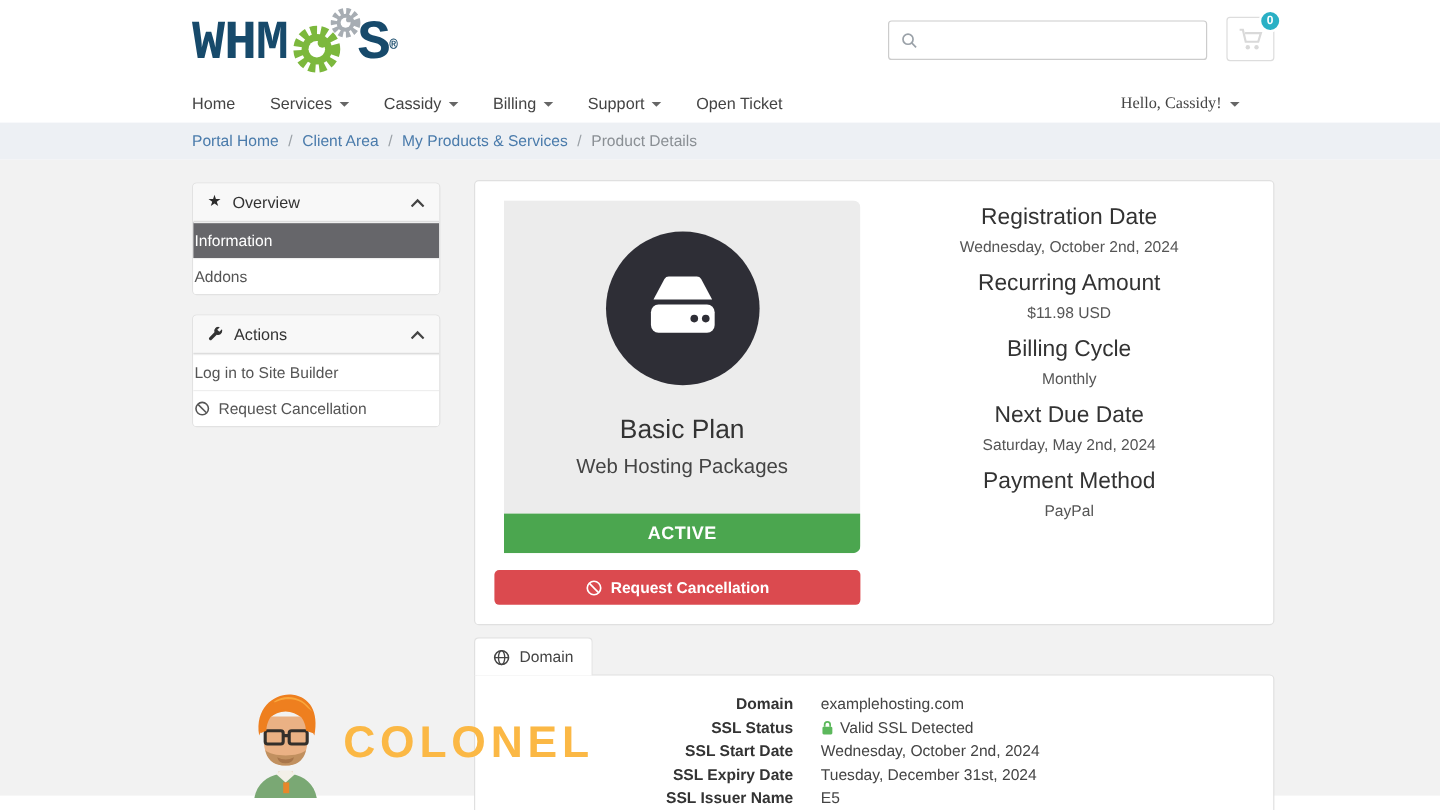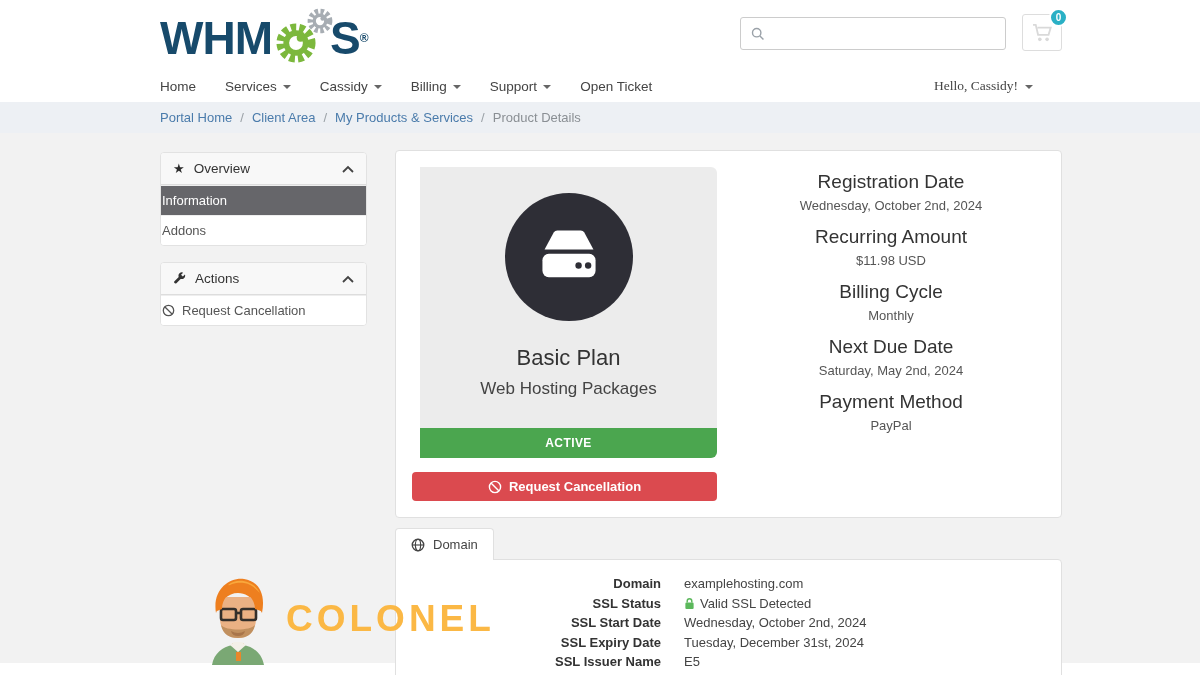--- a/index.html
+++ b/index.html
@@ -3,22 +3,22 @@
 <meta charset="utf-8">
 <style>
   * { margin:0; padding:0; box-sizing:border-box; }
   html,body { width:1200px; height:675px; overflow:hidden; background:#fff;
     font-family:"Liberation Sans", sans-serif; }
 
   
   .header { height:102px; background:#fff; position:relative; }
   .header-inner { width:902px; margin-left:160px; height:102px; position:relative; }
 
-  .logo { position:absolute; left:0; top:4px; display:flex; align-items:flex-end;
-    color:#174a6b; font-weight:bold; font-size:46px; letter-spacing:-1px; line-height:60px; }
+  .logo { position:absolute; left:0; top:4px; display:flex; align-items:center;
+    color:#174a6b; font-weight:bold; font-size:46px; letter-spacing:-1px; line-height:60px;font-family:Liberation Mono, monospace; }
   .gearwrap { position:relative; width:56px; height:60px; margin:0 1px; }
   .gear-big { position:absolute; left:0; bottom:2px; }
   .gear-small { position:absolute; right:-6px; top:-2px; }
   .logo-reg { font-size:12px; font-weight:bold; color:#174a6b; margin-top:4px; }
 
   .searchbox { position:absolute; left:580px; top:17px; width:266px; height:33px;
     border:1px solid #ccc; border-radius:3px; background:#fff;
     display:flex; align-items:center; padding:0 10px; gap:9px; }
   .searchbox input { border:none; outline:none; flex:1; font-size:13.5px; color:#444;
     font-family:"Liberation Sans", sans-serif; background:transparent; }
@@ -65,21 +65,21 @@
   .product-panel { padding:16px; display:flex; }
 
   .tile-col { width:305px; flex:none; }
   .tile { border-radius:6px; overflow:hidden;padding-left:8px; }
   .tile-top { background:#ececec; text-align:center; padding-top:26px; }
   .icon-circle { width:128px; height:128px; border-radius:50%; background:#2e2e36;
     margin:0 auto 24px; display:flex; align-items:center; justify-content:center; }
   .prod-name { font-size:22px; color:#333; margin-bottom:8px; }
   .prod-group { font-size:17px; color:#444; padding-bottom:29px; }
   .tile-status { background:#4ba64f; color:#fff; text-align:center; padding:8px 0;
-    font-size:12px; font-weight:bold; letter-spacing:0.4px; }
+    font-size:15px; font-weight:bold; letter-spacing:0.4px; }
   .cancel-btn { margin-top:14px; width:305px; height:29px; background:#db4a4f; border:none;
     border-radius:4px; color:#fff; font-size:13px; font-weight:bold; cursor:pointer;
     display:flex; align-items:center; justify-content:center; gap:7px;
     font-family:"Liberation Sans", sans-serif; }
 
   .detail-col { flex:1; text-align:center; padding-left:20px; padding-top:4px; }
   .detail-h { font-size:19px; color:#333; margin-bottom:5px; }
   .detail-v { font-size:13px; color:#555; margin-bottom:13px; }
 
   
@@ -202,20 +202,23 @@
 
       <div class="side-card">
         <div class="side-head">
           <svg width="13" height="13" viewBox="0 0 16 16">
             <path d="M15 4.5 a4.2 4.2 0 0 1-5.6 4 L4.2 13.7 a1.7 1.7 0 0 1-2.4-2.4 L7 6.1 a4.2 4.2 0 0 1 5.5-5.3 L9.9 3.4 l2.2 2.2 2.6-2.6 c.2.5.3 1 .3 1.5z" fill="#333"></path>
           </svg>
           <span>Actions</span>
           <svg class="chev" width="12" height="8" viewBox="0 0 12 8">
             <polyline points="1,7 6,2 11,7" fill="none" stroke="#444" stroke-width="1.8"></polyline>
           </svg>
+        </div>
+        <div class="side-item">
+          <span>Log in to Site Builder</span>
         </div>
         <div class="side-item">
           <svg width="13" height="13" viewBox="0 0 20 20">
             <circle cx="10" cy="10" r="8" fill="none" stroke="#555" stroke-width="2"></circle>
             <line x1="4.6" y1="4.6" x2="15.4" y2="15.4" stroke="#555" stroke-width="2"></line>
           </svg>
           <span>Request Cancellation</span>
         </div>
       </div>
     </div>

